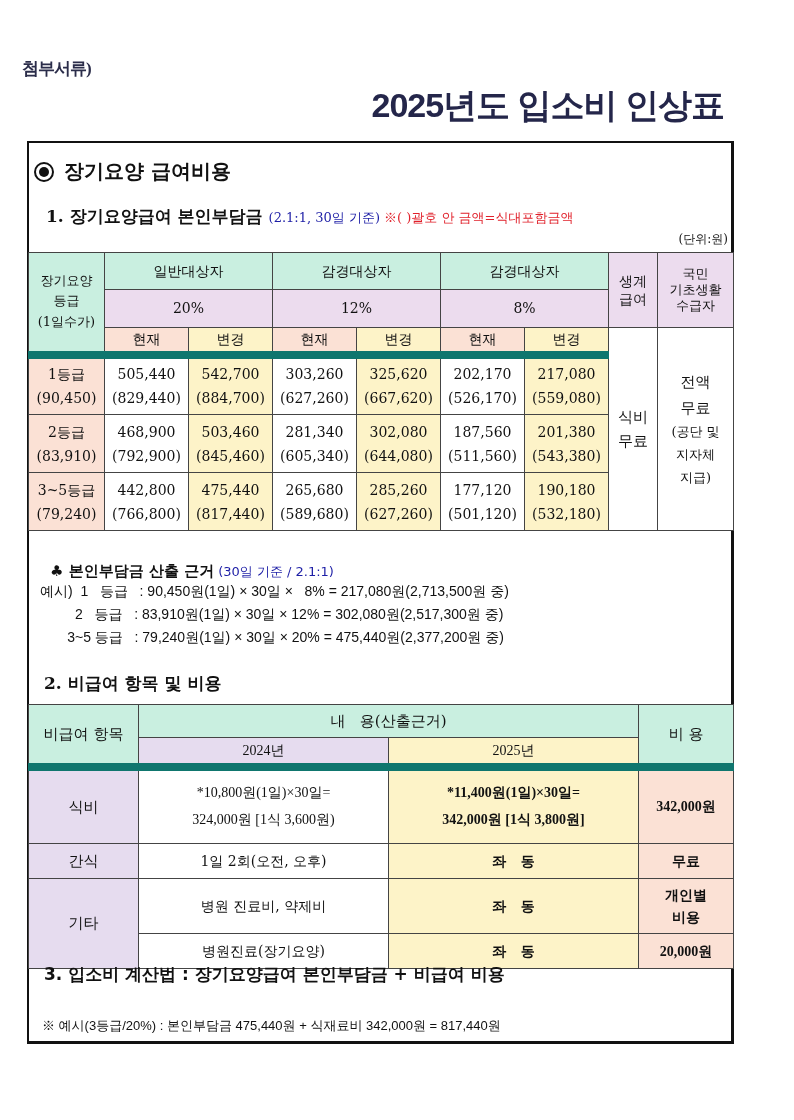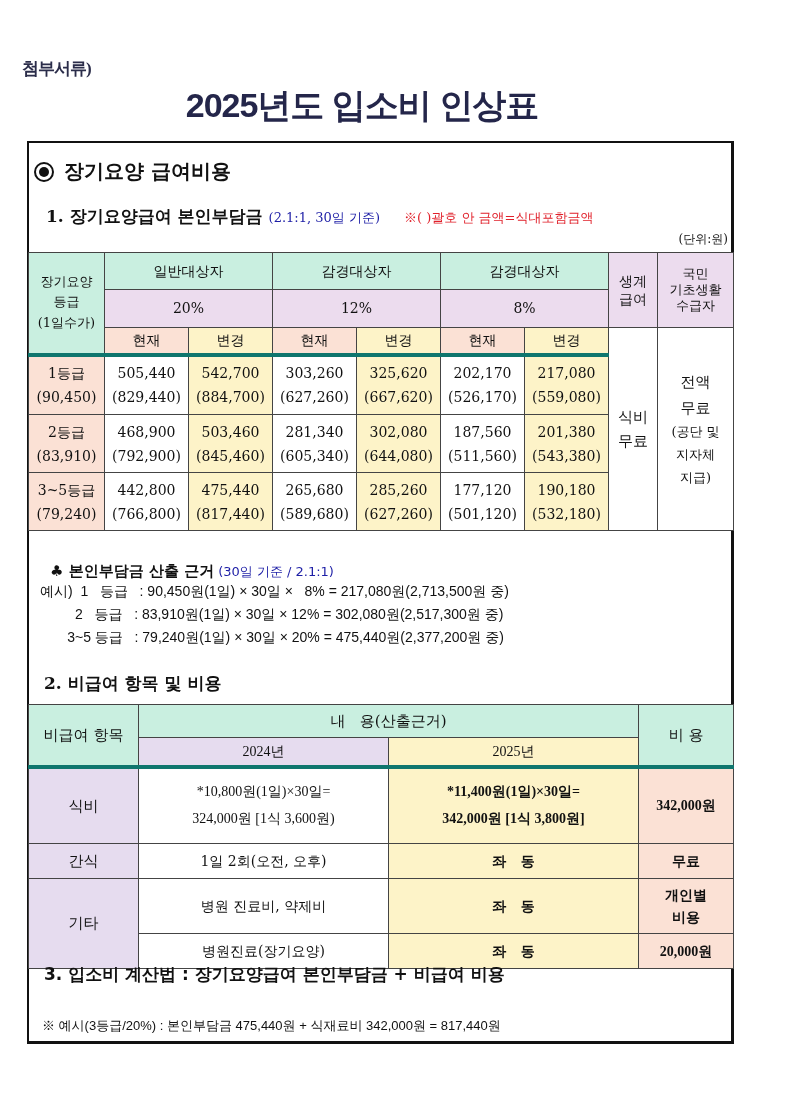--- a/index.html
+++ b/index.html
@@ -1,47 +1,47 @@
 <!DOCTYPE html>
 <html><head>
 <meta charset="utf-8">
 <style>
   * { box-sizing: border-box; margin: 0; padding: 0; }
   html, body { width: 794px; height: 1120px; background: #ffffff; }
   body { position: relative; font-family: "DejaVu Sans", sans-serif; color: #111; overflow: hidden; }
 
   .attach { position: absolute; left: 22px; top: 57px; font-size: 17px; font-weight: bold; color: #2b2d4a; letter-spacing: -1px; font-family: Liberation Serif, serif; }
-  .title { position: absolute; left: 0; width: 724px; top: 83px; text-align: center; font-size: 34px; font-weight: bold; color: #24264a; letter-spacing: -1px; font-family: "Liberation Sans", sans-serif; }
+  .title { position: absolute; left: 0; width: 724px; top: 83px; text-align: right; font-size: 34px; font-weight: bold; color: #24264a; letter-spacing: -1px; font-family: "Liberation Sans", sans-serif; }
 
   .frame { position: absolute; left: 27px; top: 141px; width: 707px; height: 903px; border: 2px solid #111; border-right-width: 3px; border-bottom-width: 3px; }
 
   .abs { position: absolute; }
   .sec-head { left: 34px; top: 158px; font-size: 20px; font-weight: bold; display: flex; align-items: center; gap: 10px; }
   .radio { width: 20px; height: 20px; border: 2px solid #111; border-radius: 50%; display: inline-flex; align-items: center; justify-content: center; }
   .radio i { width: 10px; height: 10px; background: #111; border-radius: 50%; display: block; }
 
   .sub1 { left: 46px; top: 205px; font-size: 17px; font-family: "DejaVu Serif", serif; font-weight: bold; white-space: nowrap; }
   .sub1 .blue { color: #1d1ea6; font-size: 13px; font-weight: normal; margin-left: 6px; }
-  .sub1 .red { color: #e0202a; font-size: 13px; font-weight: normal; margin-left: 24px; }
+  .sub1 .red { color: #e0202a; font-size: 13px; font-weight: normal; margin-left: 4px; }
   .unit { right: 66px; top: 231px; font-size: 12px; font-family: "DejaVu Serif", serif; }
 
   table { border-collapse: collapse; position: absolute; table-layout: fixed; font-family: "DejaVu Serif", serif; }
   td { border: 1px solid #444; text-align: center; vertical-align: middle; font-size: 14px; line-height: 1.5; }
 
   .t1 { left: 28px; top: 252px; width: 705px; }
   .t1 td { font-size: 14px; }
   .t1 .num { font-size: 14px; line-height: 24px; }
 
   .c-green { background: #c9efe0; }
   .c-pink { background: #ecdcee; }
   .c-peach { background: #fbe1d5; }
   .c-yellow { background: #fdf3c8; }
   .c-white { background: #ffffff; }
   .c-lilac { background: #e6dcef; }
-  .thick-b { border-bottom: 4px solid #0f766e; }
+  .thick-b { border-bottom: 8px solid #0f766e; }
 
   .calc { left: 40px; font-family: "Liberation Sans", sans-serif; font-size: 14px; white-space: pre; text-align: center; }
   .calc-head { left: 50px; top: 562px; font-size: 15px; font-weight: bold; font-family: "DejaVu Sans", sans-serif; }
   .calc-head .blue { color: #1d1ea6; font-weight: normal; font-size: 13px; margin-left: 4px; }
 
   .sub2 { left: 44px; top: 672px; font-size: 17px; font-weight: bold; font-family: "DejaVu Serif", serif; }
 
   .t2 { left: 28px; top: 704px; width: 705px; font-family: "DejaVu Serif", serif; }
   .t2 td { font-size: 14px; }
   .t2 .sans { font-family: Liberation Serif, serif; }

